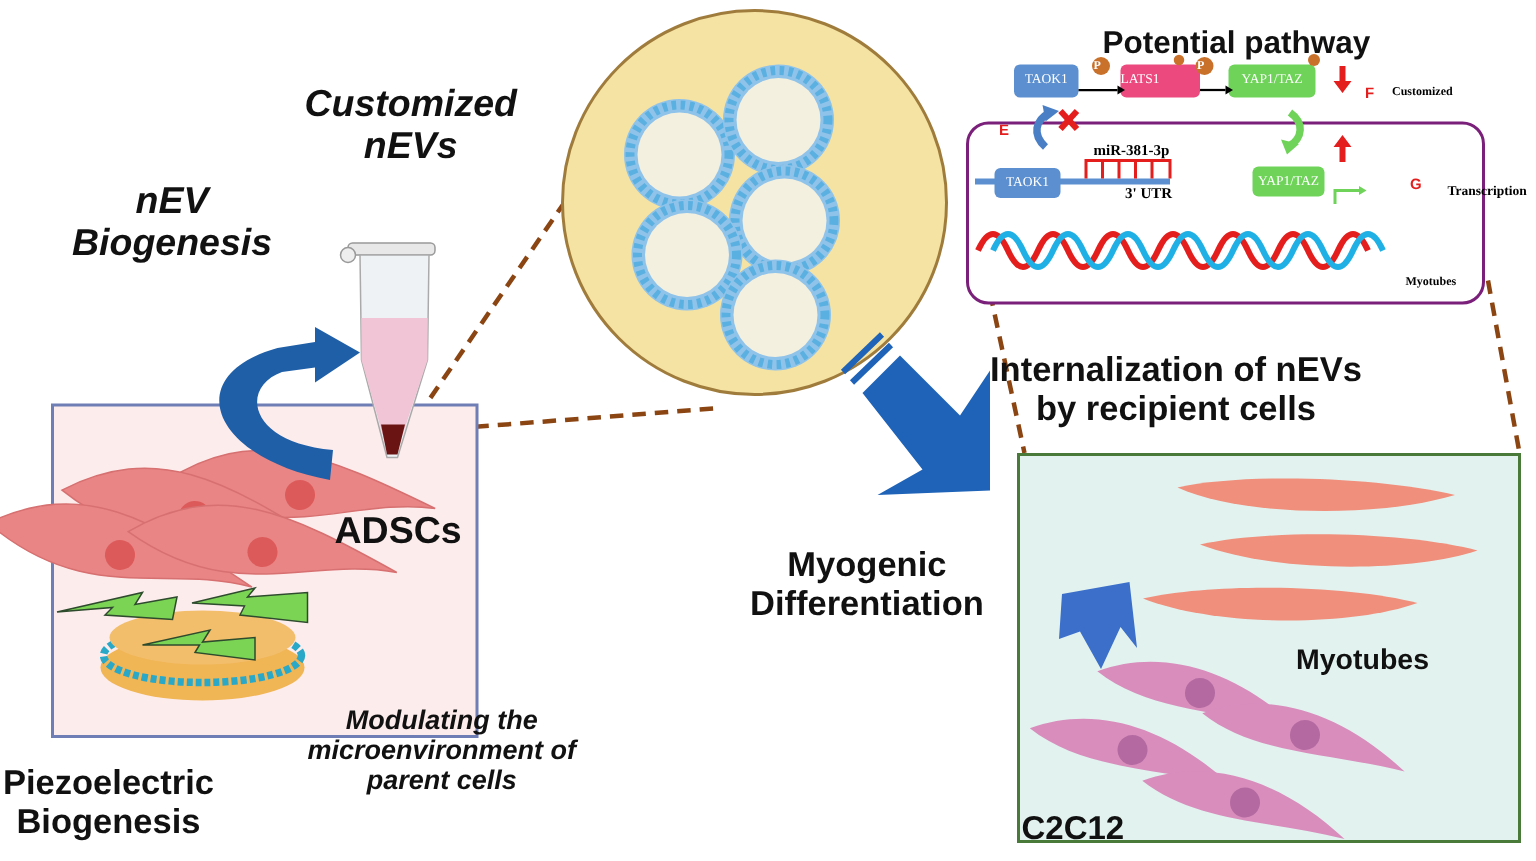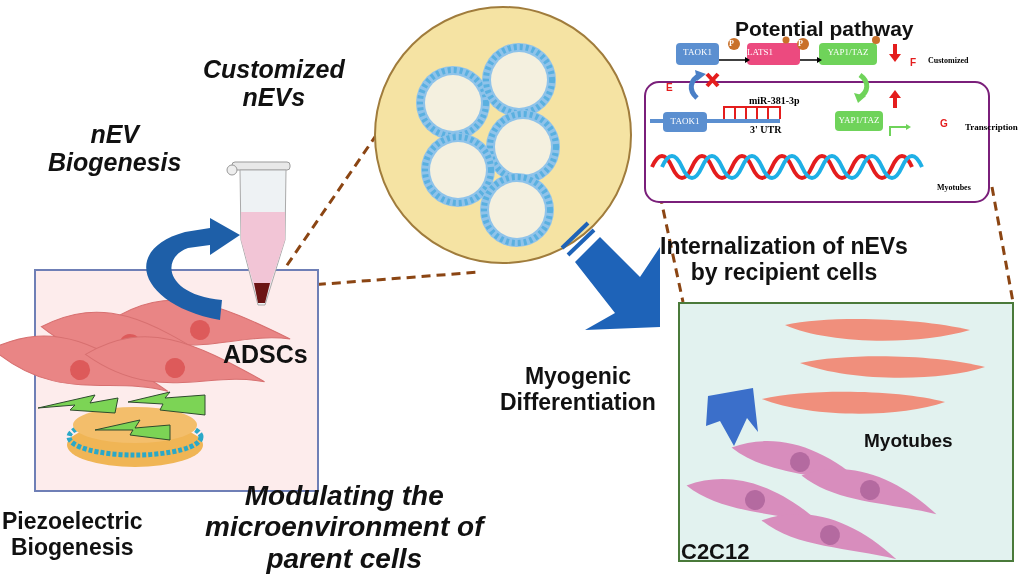--- a/index.html
+++ b/index.html
@@ -156,37 +156,37 @@
 </svg>
 
 <div class="abs lbl" style="left:735px;top:5px;font-size:21px;">Potential pathway</div>
 <div class="abs serif" style="left:676px;top:47px;width:43px;text-align:center;font-size:9px;color:#fff;">TAOK1</div>
 <div class="abs serif" style="left:747px;top:47px;width:53px;text-align:left;font-size:9px;color:#fff;">LATS1</div>
 <div class="abs serif" style="left:819px;top:47px;width:58px;text-align:center;font-size:9px;color:#fff;">YAP1/TAZ</div>
 <div class="abs serif" style="left:663px;top:116px;width:44px;text-align:center;font-size:9px;color:#fff;">TAOK1</div>
 <div class="abs serif" style="left:835px;top:115px;width:48px;text-align:center;font-size:9px;color:#fff;">YAP1/TAZ</div>
 <div class="abs serif" style="left:729px;top:39px;font-size:8px;color:#fff;font-weight:bold;">P</div>
 <div class="abs serif" style="left:798px;top:39px;font-size:8px;color:#fff;font-weight:bold;">P</div>
-<div class="abs serif" style="left:729px;top:95px;font-size:10px;font-weight:bold;margin-left:20px;">miR-381-3p</div>
+<div class="abs serif" style="left:729px;top:95px;font-size:10px;font-weight:bold;">miR-381-3p</div>
 <div class="abs serif" style="left:750px;top:124px;font-size:10px;font-weight:bold;">3' UTR</div>
 <div class="abs serif" style="left:928px;top:56px;font-size:8px;font-weight:bold;">Customized</div>
 <div class="abs serif" style="left:937px;top:183px;font-size:8px;font-weight:bold;">Myotubes</div>
 <div class="abs serif" style="left:917px;top:122px;font-size:9px;font-weight:bold;margin-left:48px;">Transcription</div>
 <div class="abs lbl" style="left:666px;top:70px;font-size:10px;color:#e41d1d;">E</div>
 <div class="abs lbl" style="left:910px;top:45px;font-size:10px;color:#e41d1d;">F</div>
 <div class="abs lbl" style="left:940px;top:106px;font-size:10px;color:#e41d1d;">G</div>
 
 <div class="abs lbl it" style="left:203px;top:43px;font-size:25px;white-space:pre;">Customized
 nEVs</div>
 <div class="abs lbl it" style="left:48px;top:108px;font-size:25px;white-space:pre;">nEV
 Biogenesis</div>
 <div class="abs lbl" style="left:223px;top:328px;font-size:25px;">ADSCs</div>
 <div class="abs lbl" style="left:2px;top:497px;font-size:23px;white-space:pre;">Piezoelectric
 Biogenesis</div>
-<div class="abs lbl it" style="left:205px;top:468px;font-size:28px;white-space:pre;">Modulating the
+<div class="abs lbl it" style="left:205px;top:458px;font-size:18px;white-space:pre;">Modulating the
 microenvironment of
 parent cells</div>
 <div class="abs lbl" style="left:500px;top:352px;font-size:23px;white-space:pre;">Myogenic
 Differentiation</div>
 <div class="abs lbl" style="left:660px;top:222px;font-size:23px;white-space:pre;">Internalization of nEVs
 by recipient cells</div>
 <div class="abs lbl" style="left:864px;top:418px;font-size:19px;">Myotubes</div>
 <div class="abs lbl" style="left:681px;top:528px;font-size:22px;">C2C12</div>
 
 </body></html>

